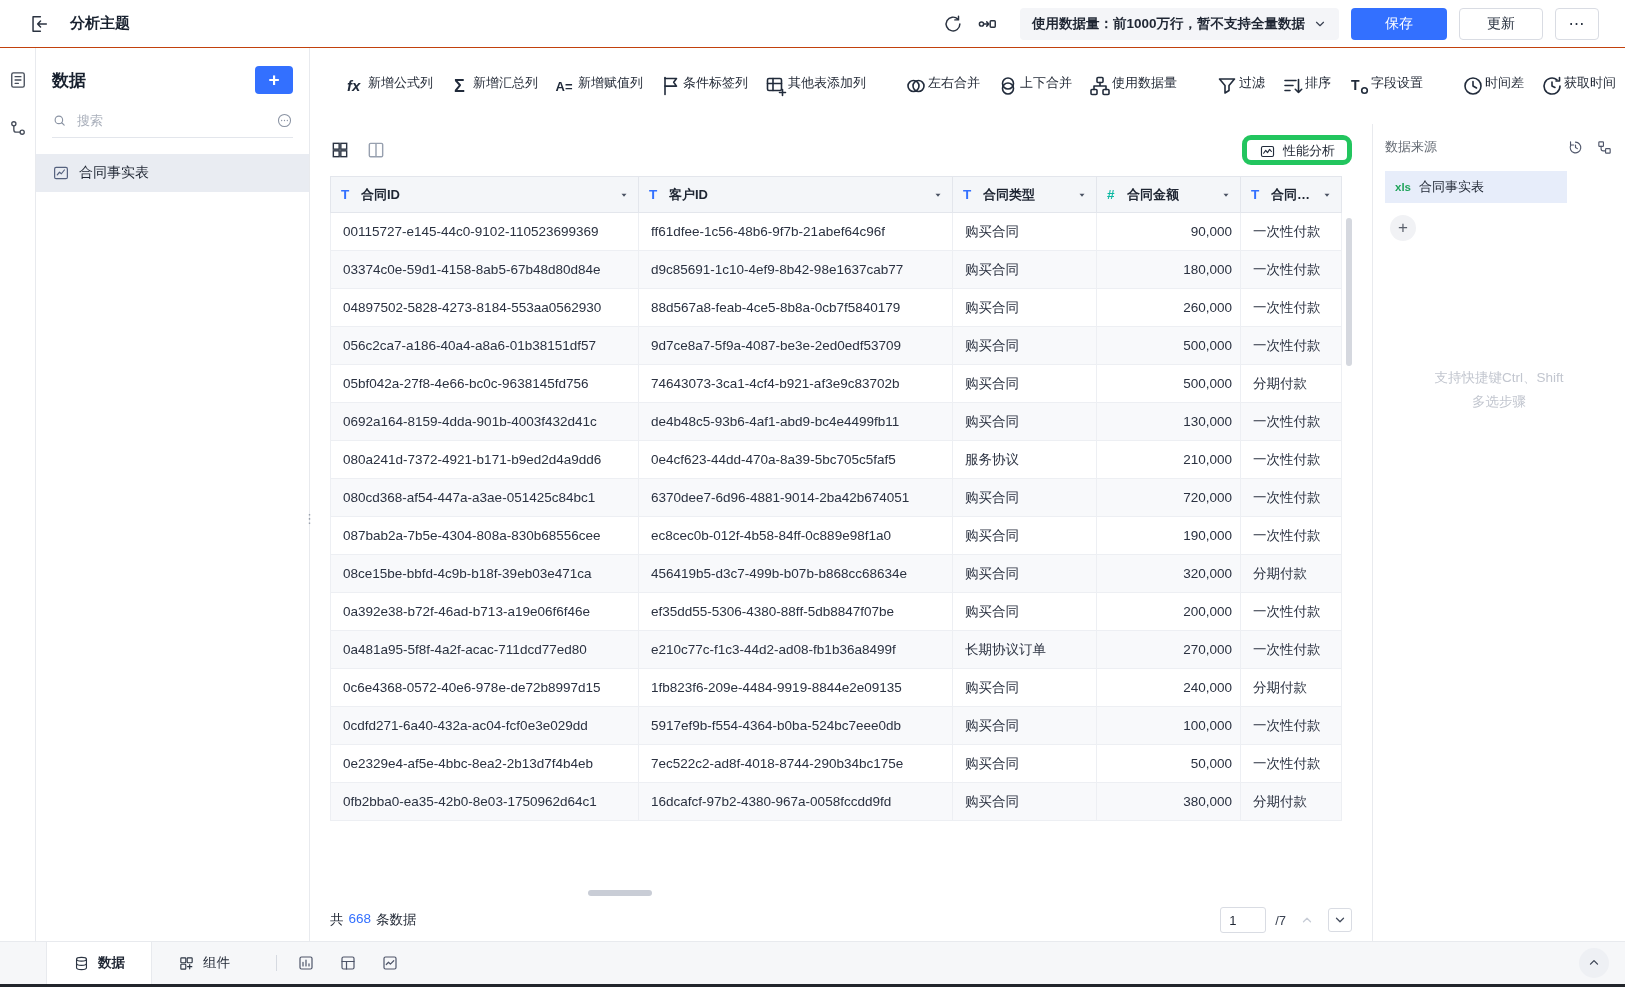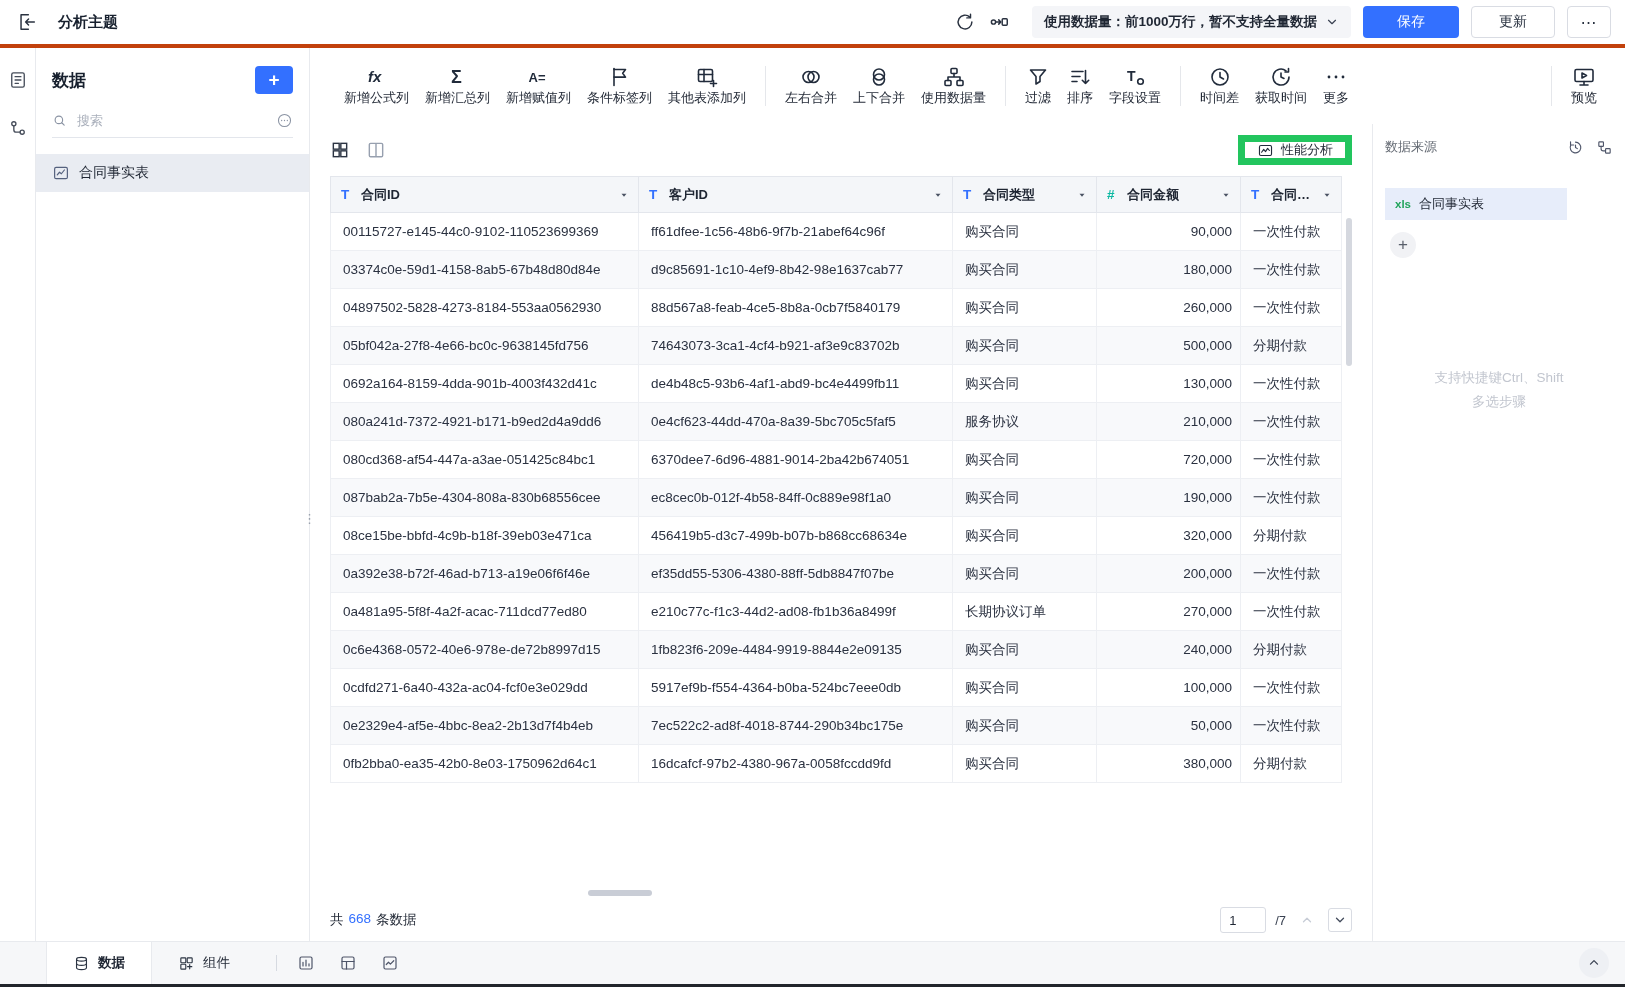--- a/index.html
+++ b/index.html
@@ -6,21 +6,21 @@
   html,body { margin:0; padding:0; }
   body {
     width:1625px; height:987px; overflow:hidden;
     font-family:"Liberation Sans","DejaVu Sans",sans-serif;
     color:#1f2633; background:#fff; font-size:13px;
   }
   .app { display:flex; flex-direction:column; width:100%; height:100%; }
 
   
   .topbar { flex:0 0 48px; display:flex; align-items:center; gap:12px;
-    padding:0 14px; background:#fff; border-bottom:4px solid #c2410c; }
+    padding:0 26px; background:#fff; border-bottom:1px solid #c2410c; }
   .icon { display:inline-flex; align-items:center; justify-content:center; }
   .icon svg { width:100%; height:100%; }
   .topbar .app-icon { width:22px; height:22px; color:#2a3240; margin:0 8px 0 2px; }
   .topbar .title { font-size:15px; font-weight:700; color:#17202e; }
   .topbar .spacer { flex:1; }
   .top-tool { width:22px; height:22px; color:#2a3240; cursor:pointer; }
   .volume-select { height:32px; display:flex; align-items:center; gap:8px;
     background:#f4f5f8; border-radius:4px; padding:0 12px; font-size:13.5px;
     font-weight:600; color:#1f2633; cursor:pointer; margin-left:10px; }
   .volume-select .chev { width:14px; height:14px; color:#3a4252; }
@@ -55,36 +55,36 @@
     font-size:14px; color:#1f2633; cursor:pointer; margin-top:6px; }
   .lp-item.selected { background:#e9ecf2; }
   .lp-item .ticon { width:18px; height:18px; color:#55617e; }
   .resize-dots { position:absolute; left:303px; top:468px; color:#9aa1ad; font-size:13px;
     line-height:6px; letter-spacing:0; user-select:none; }
 
   
   .main { flex:1; display:flex; flex-direction:column; min-width:0; background:#fff; }
   .toolbar { flex:0 0 76px; display:flex; align-items:center; padding:0 20px 0 26px; background:#fff; }
   .tb-group { display:flex; }
-  .tb-item { display:flex; flex-direction:column; align-items:center; gap:0;
+  .tb-item { display:flex; flex-direction:row; align-items:flex-start; gap:0;
     padding:4px 8px; cursor:pointer; color:#212b3b; }
   .tb-item .icon { width:24px; height:24px; }
   .tb-label { font-size:13px; color:#1f2633; white-space:nowrap; }
   .tb-divider { width:1px; height:40px; background:#e5e7eb; margin:0 11px; align-self:center; }
   .tb-divider.push { margin-left:auto; }
 
   .content { flex:1; display:flex; min-height:0; }
   .table-region { flex:1; display:flex; flex-direction:column; min-width:0;
     border-right:1px solid #e8eaee; position:relative; }
   .table-tools { flex:0 0 52px; display:flex; align-items:center; padding:0 20px; gap:16px; }
   .view-toggle { width:20px; height:20px; cursor:pointer; }
   .view-toggle.active { color:#2b3442; }
   .view-toggle.inactive { color:#97a0af; }
-  .perf-btn { margin-left:auto; height:30px; display:flex; align-items:center; gap:7px;
-    border:7px solid #22c55e; border-radius:0; padding:0 12px; font-size:13px;
+  .perf-btn { margin-left:auto; height:30px; display:flex; align-items:flex-end; gap:7px;
+    border:5px solid #22c55e; border-radius:9px; padding:0 12px; font-size:13px;
     color:#1f2633; cursor:pointer; background:#fff; }
   .perf-btn .icon { width:17px; height:17px; color:#212b3b; }
 
   .table-wrap { flex:1; margin:0 20px; position:relative; overflow:hidden; }
   table.grid { width:calc(100% - 10px); border-collapse:collapse; table-layout:fixed; }
   table.grid th { height:36px; background:#f4f6f9; border:1px solid #e3e6ec;
     font-weight:600; font-size:13px; color:#1f2633; padding:0; text-align:left; }
   .th-inner { display:flex; align-items:center; gap:6px; padding:0 8px 0 10px; }
   .coltype { width:14px; font-size:13.5px; font-weight:700; flex:0 0 14px; }
   .coltype.txt { color:#3370ff; }
@@ -112,21 +112,21 @@
   .pg-btn .icon { width:14px; height:14px; }
   .pg-up { color:#c7ccd6; }
   .pg-down { color:#444c5c; border:1px solid #d9dce3; }
 
   
   .rightpanel { flex:0 0 252px; background:#fff; padding:14px 12px; position:relative; }
   .rp-head { display:flex; align-items:center; }
   .rp-title { font-size:13px; color:#646a73; }
   .rp-head-icons { margin-left:auto; display:flex; gap:12px; }
   .rp-head-icons .icon { width:17px; height:17px; color:#4e5569; cursor:pointer; }
-  .rp-item { margin-top:32px; width:182px; height:32px; background:#e7edfa;
+  .rp-item { margin-top:15px; width:182px; height:32px; background:#e7edfa;
     display:flex; align-items:center; gap:8px; padding:0 10px; cursor:pointer; }
   .rp-badge { font-size:11.5px; font-weight:700; color:#21a45c; }
   .rp-label { font-size:13px; color:#1f2633; white-space:nowrap; }
   .rp-add { margin-top:12px; margin-left:5px; width:26px; height:26px; border-radius:50%;
     background:#f1f2f5; color:#595f6b; display:flex; align-items:center; justify-content:center;
     font-size:17px; cursor:pointer; }
   .rp-hint { position:absolute; top:242px; left:0; right:0; text-align:center;
     color:#c2c6cf; font-size:13.5px; line-height:1.8; }
 
   
@@ -507,20 +507,27 @@
                     <td>一次性付款</td>
                   </tr>
                   <tr>
                     <td>04897502-5828-4273-8184-553aa0562930</td>
                     <td>88d567a8-feab-4ce5-8b8a-0cb7f5840179</td>
                     <td>购买合同</td>
                     <td class="num-cell">260,000</td>
                     <td>一次性付款</td>
                   </tr>
                   <tr>
+                    <td>056c2ca7-a186-40a4-a8a6-01b38151df57</td>
+                    <td>9d7ce8a7-5f9a-4087-be3e-2ed0edf53709</td>
+                    <td>购买合同</td>
+                    <td class="num-cell">500,000</td>
+                    <td>一次性付款</td>
+                  </tr>
+                  <tr>
                     <td>05bf042a-27f8-4e66-bc0c-9638145fd756</td>
                     <td>74643073-3ca1-4cf4-b921-af3e9c83702b</td>
                     <td>购买合同</td>
                     <td class="num-cell">500,000</td>
                     <td>分期付款</td>
                   </tr>
                   <tr>
                     <td>0692a164-8159-4dda-901b-4003f432d41c</td>
                     <td>de4b48c5-93b6-4af1-abd9-bc4e4499fb11</td>
                     <td>购买合同</td>

